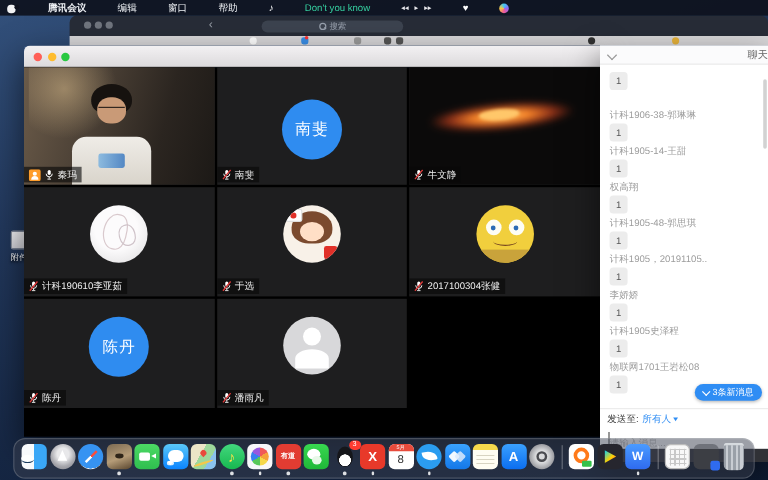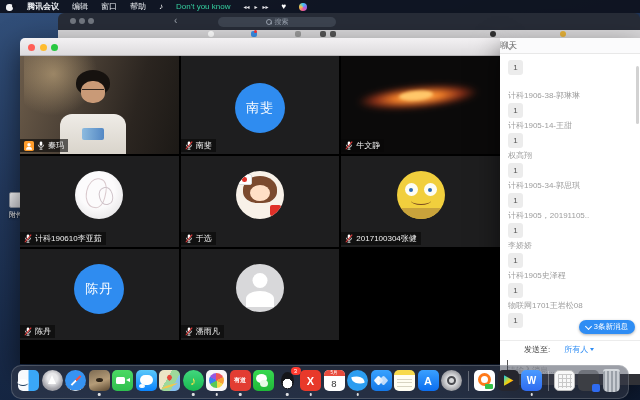--- a/index.html
+++ b/index.html
@@ -1,21 +1,21 @@
 <!DOCTYPE html>
 <html><head>
 <meta charset="utf-8">
 <style>
   html,body{margin:0;padding:0}
   body{width:640px;height:400px;position:relative;overflow:hidden;
        font-family:"Liberation Sans","DejaVu Sans",sans-serif;
        background:linear-gradient(160deg,#33517c 0%,#22385c 30%,#162744 60%,#0e1b32 100%)}
   
   #menubar{position:absolute;left:0;top:0;width:640px;height:13px;background:rgba(14,18,30,.93);
-    display:flex;align-items:center;gap:13px;padding:0 6px;box-sizing:border-box;z-index:50;
+    display:flex;align-items:center;gap:26px;padding:0 6px;box-sizing:border-box;z-index:50;
     font-size:8px;color:#eef1f5;white-space:nowrap}
   .mb-app{font-weight:bold}
   .apple{width:8px;height:9px;position:relative;flex:none}
   .apple::before{content:'';position:absolute;left:0;top:2px;width:7px;height:7px;border-radius:45%;background:#f2f3f5}
   .apple::after{content:'';position:absolute;right:-2px;top:2px;width:4px;height:4px;border-radius:50%;background:rgba(14,18,30,1)}
   .mnote{color:#fff;font-size:8px}
   .song{color:#35d0a0}
   .media{display:flex;gap:5px;font-size:6px;color:#e8e8ec;align-items:center}
   .heart{color:#fff;font-size:8px}
   .cdot{width:8px;height:8px;border-radius:50%;background:conic-gradient(#3ac8f5,#9068f0,#f05898,#f5c542,#3ac8f5)}
@@ -108,30 +108,30 @@
   .ph-body{position:absolute;left:50%;top:27px;transform:translateX(-50%);width:28px;height:16px;border-radius:50% 50% 0 0;background:#fff}
   
   #chatpanel{position:absolute;left:500px;top:38px;width:140px;height:347px;z-index:11;background:#fff;
     display:flex;flex-direction:column;box-shadow:0 10px 26px rgba(0,0,0,.55)}
   .cp-head{height:18px;flex:none;background:#3f4144;display:flex;align-items:center;padding:0 7px;color:#fff;font-size:8.5px;position:relative}
   .tm-logo{position:absolute;right:10px;top:4px;width:22px;height:11px}
   .tm-logo i{position:absolute;top:1px;width:8px;height:8px;border-radius:2px;transform:rotate(45deg);display:block}
   .tm-a{left:2px;background:#e8eef5;opacity:.9}.tm-b{left:9px;background:#c2d2e2;opacity:.85}
   .cp-tabs{height:15px;flex:none;background:#fbfbfc;border-bottom:1px solid #e8e8e8;display:flex;align-items:center;position:relative;font-size:8.5px;color:#666}
   .tab-chev{position:absolute;left:7px;top:5px;width:5px;height:5px;border-left:1.2px solid #999;border-bottom:1.2px solid #999;transform:rotate(-45deg)}
-  .tab-label{flex:1;text-align:left}
+  .tab-label{flex:1;text-align:right}
   .cp-list{flex:1;position:relative;overflow:hidden;padding:4px 0 0 8px;background:#fff}
   .msg{height:30px}
   .msg-sender{font-size:8px;color:#9c9c9c;line-height:11px;white-space:nowrap;overflow:hidden}
   .msg-bubble{margin-top:2px;width:15px;height:15px;background:#ececec;border-radius:3px;display:flex;align-items:center;justify-content:center;font-size:8px;color:#555}
   .scrollthumb{position:absolute;right:1px;top:12px;width:3px;height:58px;background:#d2d2d2;border-radius:2px}
   .newpill{position:absolute;right:5px;bottom:6px;height:14px;background:#2f8df4;border-radius:8px;color:#fff;
     font-size:7.5px;display:flex;align-items:center;gap:3px;padding:0 7px;box-shadow:0 1px 3px rgba(0,0,0,.3)}
   .pill-chev{width:4px;height:4px;border-left:1.2px solid #fff;border-bottom:1.2px solid #fff;transform:rotate(-45deg);margin-top:-2px}
-  .cp-send{height:16px;flex:none;border-top:1px solid #ececec;display:flex;align-items:center;padding:0 24px;font-size:8px;gap:14px}
+  .cp-send{height:16px;flex:none;border-top:1px solid #ececec;display:flex;align-items:center;padding:0 6px;font-size:8px;gap:3px}
   .sendto-label{color:#444}
   .sendto-value{color:#2f8df4;display:flex;align-items:center;gap:2px}
   .sv-caret{width:0;height:0;border-left:2.5px solid transparent;border-right:2.5px solid transparent;border-top:3px solid #2f8df4}
   .cp-input{height:17px;flex:none;position:relative;padding:2px 8px 0;box-sizing:border-box}
   .cp-input input{border:none;outline:none;width:100%;font-size:8px;color:#333;padding:0;background:transparent}
   .cp-input input::placeholder{color:#bcbcbc}
   .caret{position:absolute;left:7px;top:3px;width:1px;height:10px;background:#555}
   .cp-bottom{flex:none;height:11px;background:#303136}
   
   #dock{position:absolute;left:50%;bottom:1px;transform:translateX(-50%);z-index:40;display:flex;align-items:center;gap:2.5px;
@@ -433,21 +433,21 @@
           <span>1</span>
         </div>
     </div>
     <div class="msg">
       <div class="msg-sender">权高翔</div>
       <div class="msg-bubble">
           <span>1</span>
         </div>
     </div>
     <div class="msg">
-      <div class="msg-sender">计科1905-34-郭思琪</div>
+      <div class="msg-sender">计科1905-48-郭思琪</div>
       <div class="msg-bubble">
           <span>1</span>
         </div>
     </div>
     <div class="msg">
       <div class="msg-sender">计科1905，20191105..</div>
       <div class="msg-bubble">
           <span>1</span>
         </div>
     </div>

